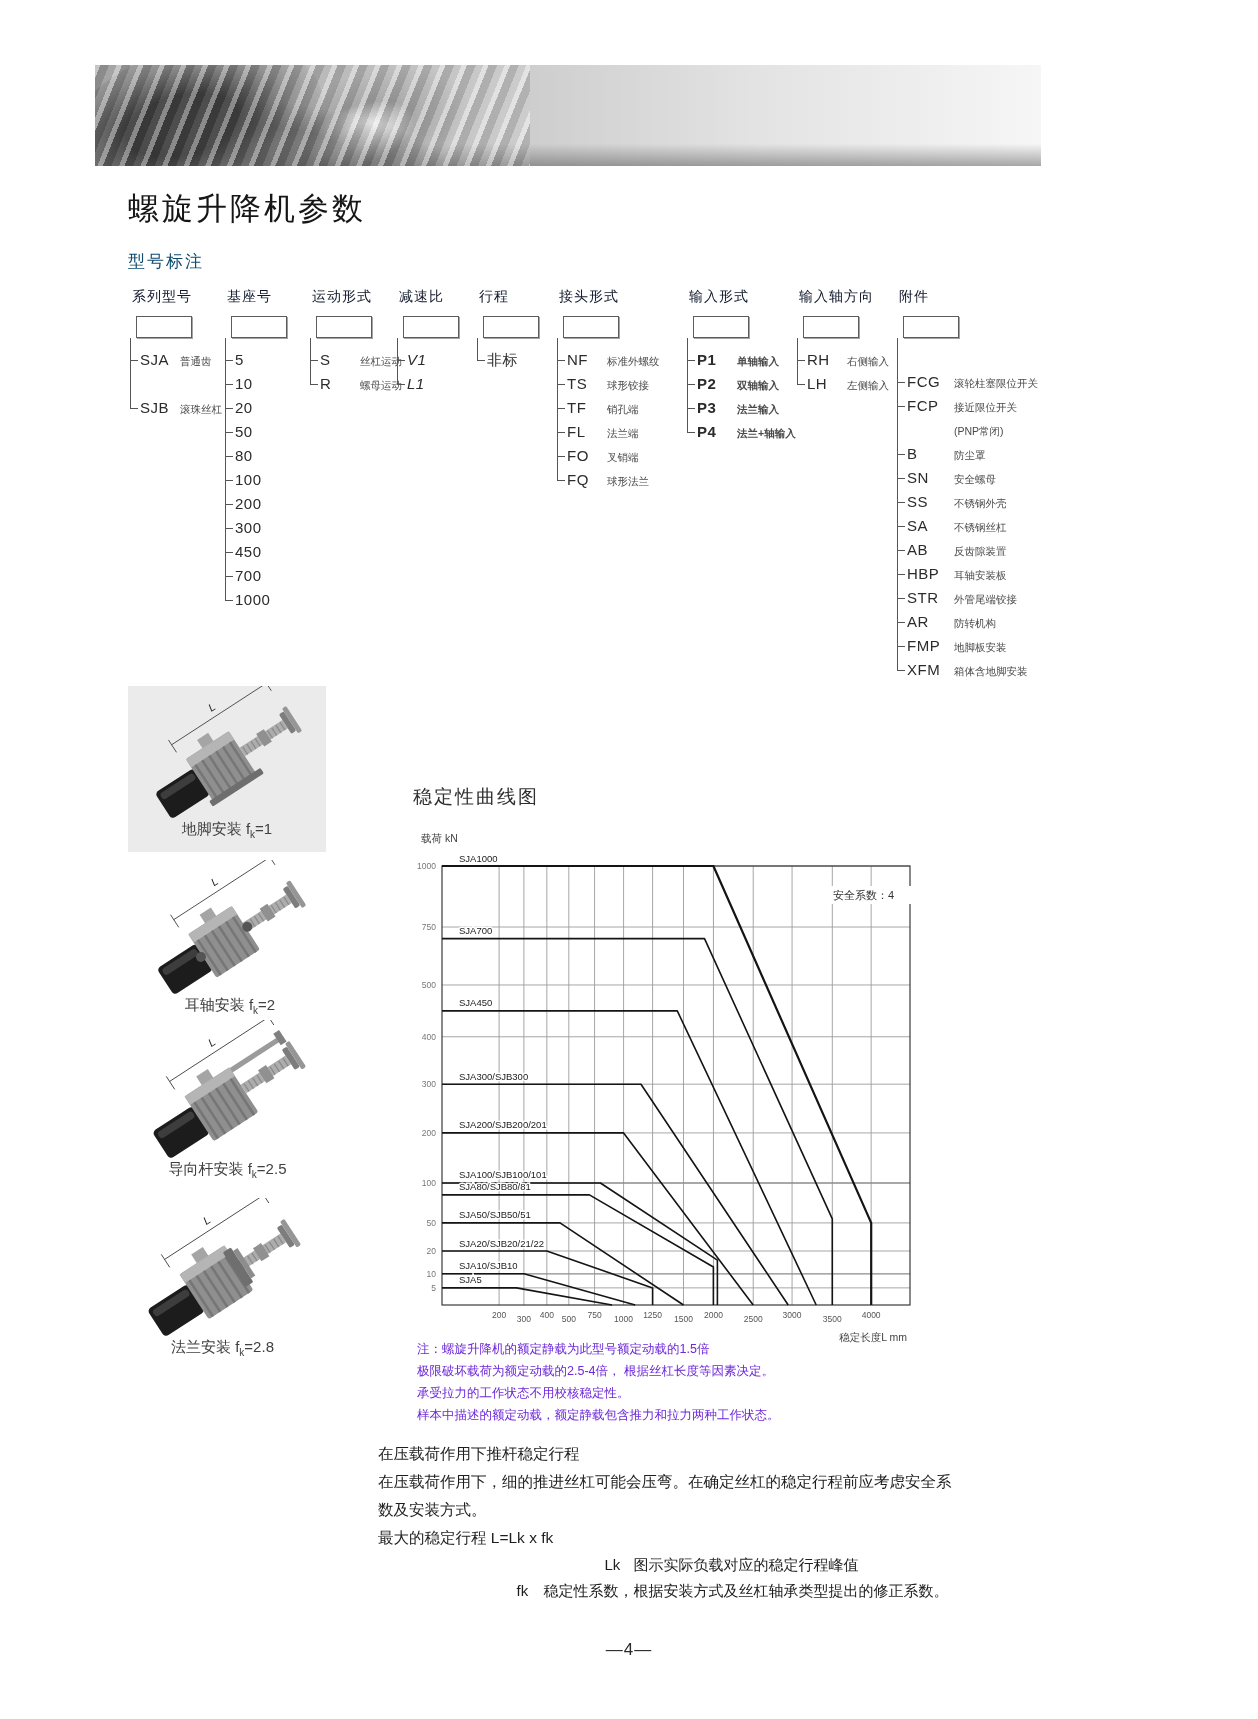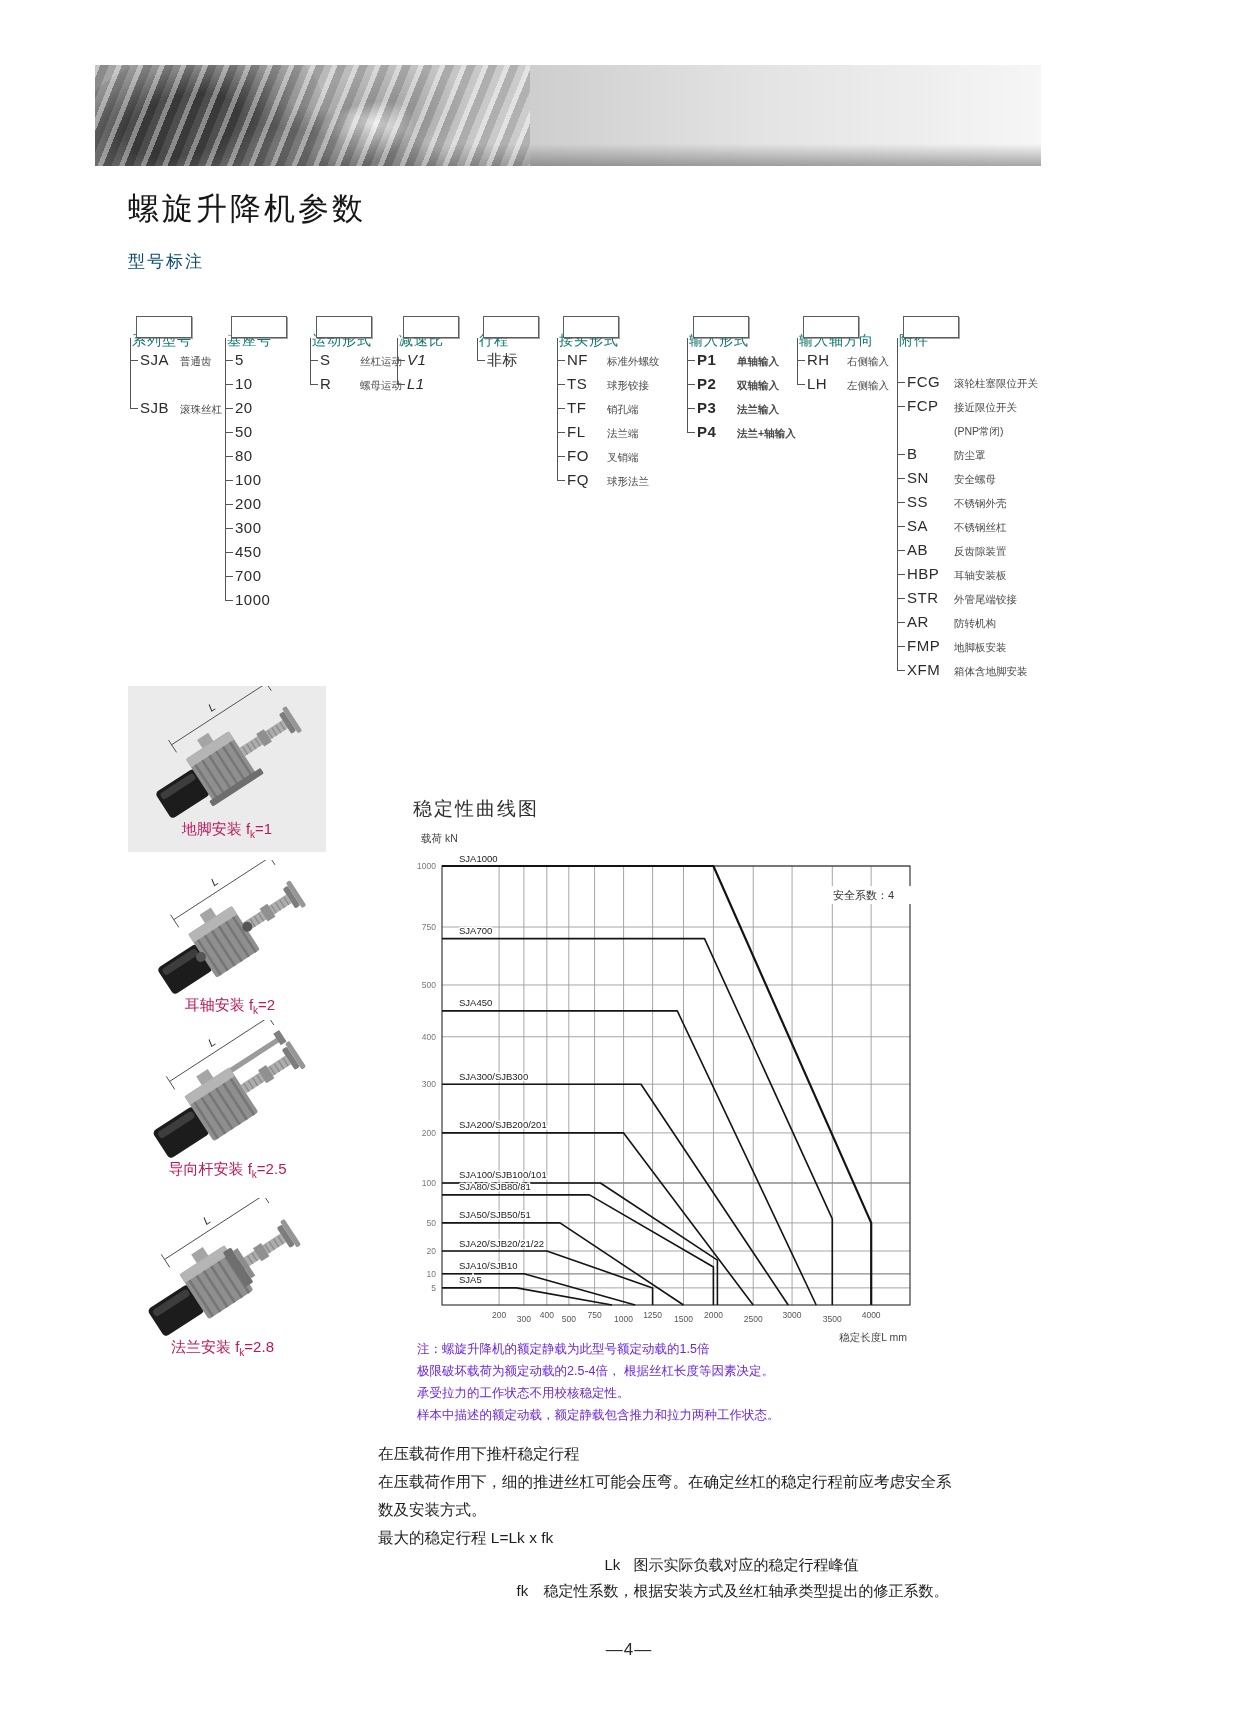--- a/index.html
+++ b/index.html
@@ -23,42 +23,42 @@
     transform:rotate(-20deg);}
   .banner .g3{left:60px;top:40px;width:300px;height:90px;
     background:radial-gradient(ellipse at 40% 50%, rgba(50,50,50,.5) 0 30%, rgba(90,90,90,0) 70%);
     transform:rotate(8deg);}
 
   .title{position:absolute;left:128px;top:188px;margin:0;font-size:31px;font-weight:500;color:#161616;letter-spacing:3px;}
   .section-label{position:absolute;left:128px;top:250px;font-size:17px;color:#0c4a6e;letter-spacing:2px;}
 
   
   .mc-col{position:absolute;top:0;left:0;}
-  .mc-header{position:absolute;top:288px;font-size:14px;color:#0f766e;white-space:nowrap;letter-spacing:1px;margin-top:44px;}
+  .mc-header{position:absolute;top:288px;font-size:14px;color:#0f172a;white-space:nowrap;letter-spacing:1px;}
   .mc-box{position:absolute;top:316px;width:54px;height:20px;border:1px solid #5c5c5c;background:#fff;box-shadow:1px 1px 0 rgba(90,90,90,.55);}
   .mc-line{position:absolute;width:0;border-left:1px solid #555;}
   .mc-items{position:absolute;}
   .mc-item{position:relative;height:24px;line-height:24px;white-space:nowrap;}
   .mc-item::before{content:"";position:absolute;left:-10px;top:12px;width:8px;border-top:1px solid #555;}
   .mc-item.no-tick::before{display:none;}
   .mc-item.spacer{visibility:hidden;}
   .item-code{display:inline-block;min-width:40px;font-size:15px;color:#2b2b2b;letter-spacing:.5px;}
   .wide-code .item-code{min-width:47px;}
   .item-desc{font-size:10.5px;color:#4a4a4a;}
 
   
   .fig{position:absolute;text-align:center;}
   .fig.panel{background:#ebebeb;}
   .fig svg{display:block;margin:0 auto;}
-  .fig-label{font-size:15px;color:#be185d;margin-top:2px;}
+  .fig-label{font-size:15px;color:#404040;margin-top:2px;}
   .fig-label sub{font-size:10px;}
 
   
   .chart-block{position:absolute;left:395px;top:780px;width:575px;height:580px;}
-  .chart-title{position:absolute;left:18px;top:16px;font-size:19px;color:#2f2f2f;letter-spacing:2px;}
+  .chart-title{position:absolute;left:18px;top:4px;font-size:19px;color:#2f2f2f;letter-spacing:2px;}
   .ylabel{position:absolute;left:26px;top:52px;font-size:10.5px;color:#444;}
   .chart-block svg{position:absolute;left:0;top:75px;}
   .xlabel{position:absolute;left:330px;top:551px;width:182px;text-align:right;font-size:10.5px;color:#444;}
 
   
   .notes{position:absolute;left:417px;top:1338px;width:580px;font-size:12.5px;color:#6d28d9;}
   .note-line{height:22px;line-height:22px;white-space:nowrap;}
   .stability{position:absolute;left:378px;top:1440px;width:620px;color:#1e1e1e;}
   .stab-heading{font-size:15.5px;height:28px;line-height:28px;}
   .stab-line{font-size:15.5px;height:28px;line-height:28px;white-space:nowrap;}

